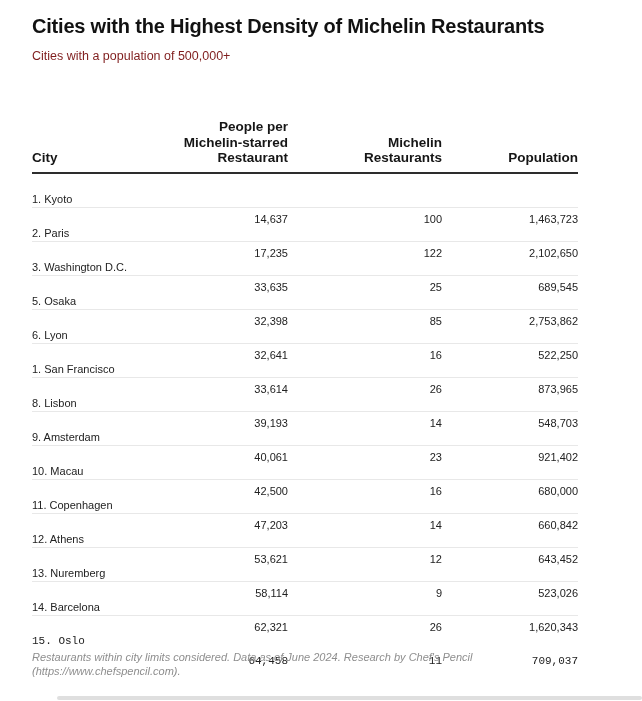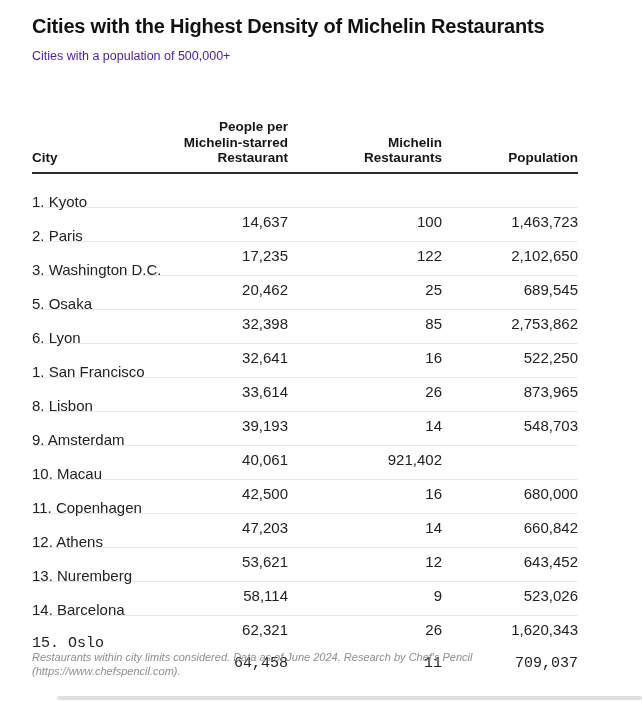--- a/index.html
+++ b/index.html
@@ -17,21 +17,21 @@
     font-size: 20px;
     line-height: 26px;
     font-weight: 700;
     color: #121212;
     letter-spacing: -0.2px;
   }
   .subtitle {
     margin-top: 9px;
     font-size: 12.5px;
     line-height: 16px;
-    color: #4c1d95;
+    color: #7f1d1d;
   }
 
   .table { margin-top: 16px; }
 
   .grid-row {
     display: grid;
     grid-template-columns: 130px 126px 154px 136px;
   }
 
   .thead {
@@ -42,21 +42,21 @@
     line-height: 15.5px;
     font-weight: 700;
     color: #161616;
   }
   .th { white-space: pre-line; }
   .right { text-align: right; margin-top: 39px; }
 
   .row {
     height: 34px;
     align-items: center;
-    font-size: 15px;
+    font-size: 11px;
     color: #222222;
     border-bottom: 1px solid #e8e8e8;
   }
   .row:last-child { border-bottom: none; font-family: Liberation Mono, monospace; }
 
   .footnote {
     font-size: 11px;
     line-height: 14px;
     font-style: italic;
     color: #8e8e8e;
@@ -100,21 +100,21 @@
           <div class="right">1,463,723</div>
         </div>
         <div class="grid-row row">
           <div>2. Paris</div>
           <div class="right">17,235</div>
           <div class="right">122</div>
           <div class="right">2,102,650</div>
         </div>
         <div class="grid-row row">
           <div>3. Washington D.C.</div>
-          <div class="right">20,462</div>
+          <div class="right">33,635</div>
           <div class="right">25</div>
           <div class="right">689,545</div>
         </div>
         <div class="grid-row row">
           <div>5. Osaka</div>
           <div class="right">32,398</div>
           <div class="right">85</div>
           <div class="right">2,753,862</div>
         </div>
         <div class="grid-row row">
@@ -131,20 +131,21 @@
         </div>
         <div class="grid-row row">
           <div>8. Lisbon</div>
           <div class="right">39,193</div>
           <div class="right">14</div>
           <div class="right">548,703</div>
         </div>
         <div class="grid-row row">
           <div>9. Amsterdam</div>
           <div class="right">40,061</div>
+          <div class="right">23</div>
           <div class="right">921,402</div>
         </div>
         <div class="grid-row row">
           <div>10. Macau</div>
           <div class="right">42,500</div>
           <div class="right">16</div>
           <div class="right">680,000</div>
         </div>
         <div class="grid-row row">
           <div>11. Copenhagen</div>

